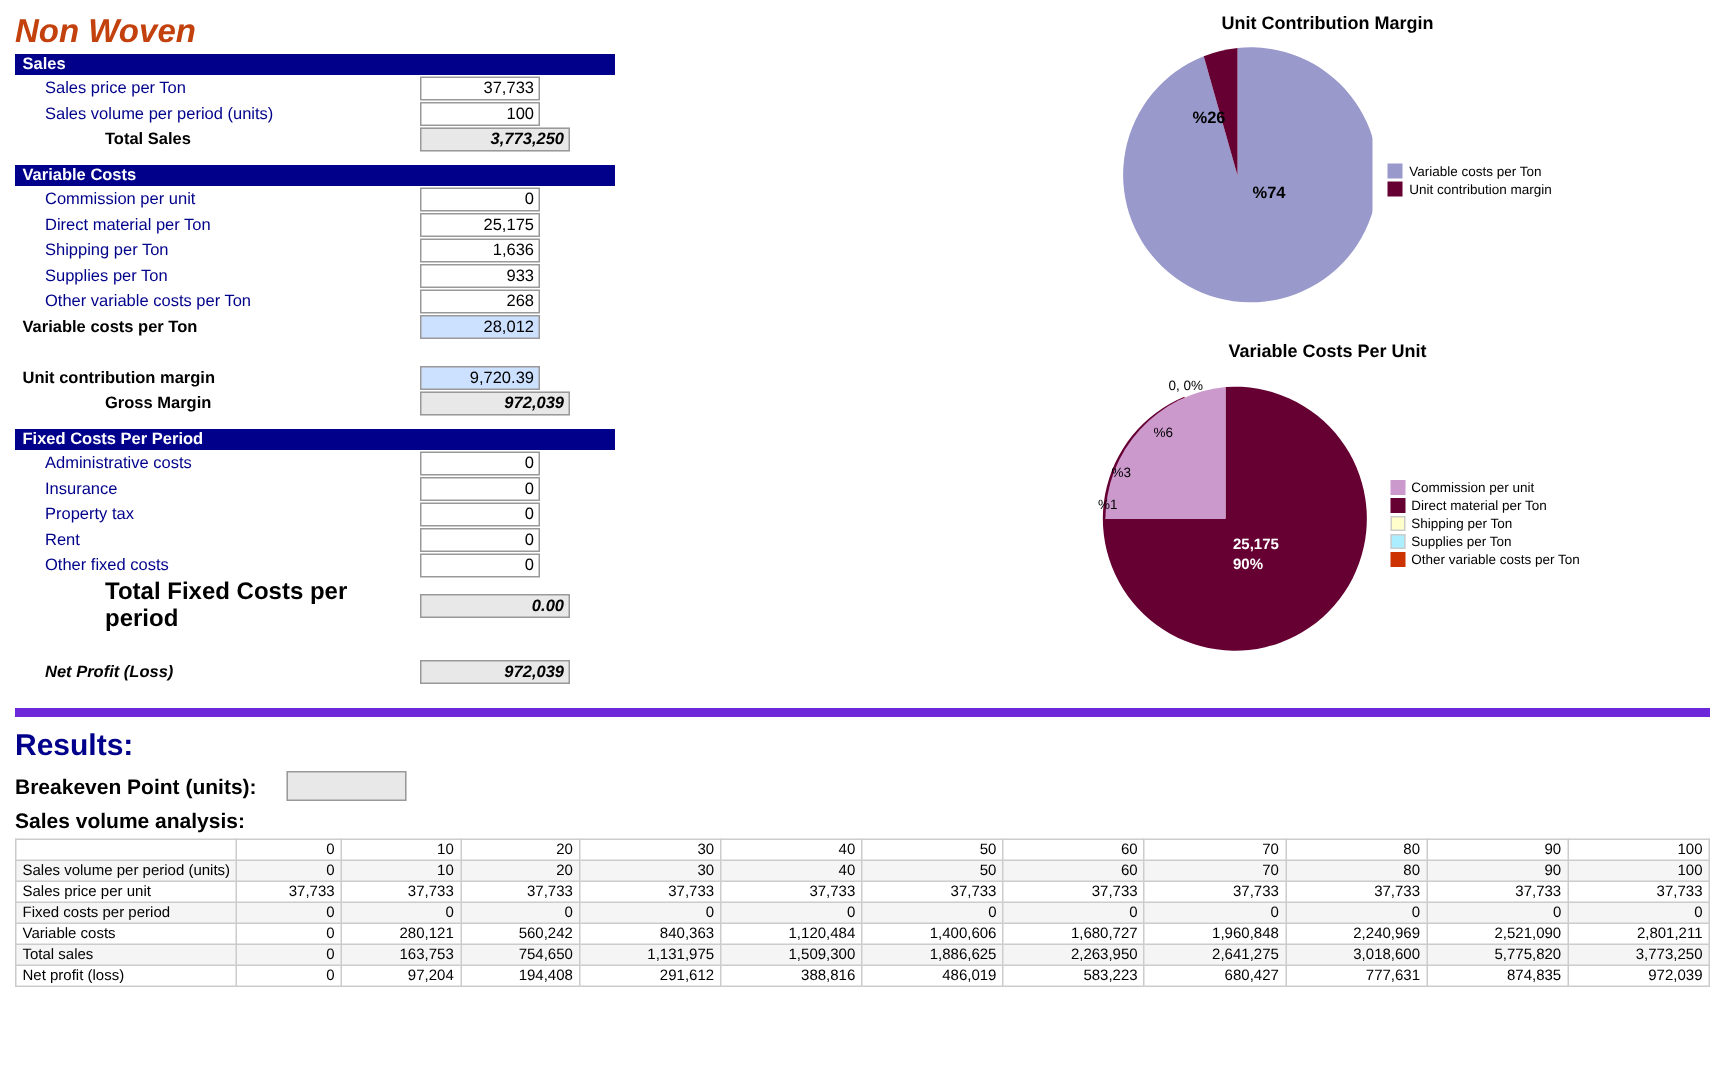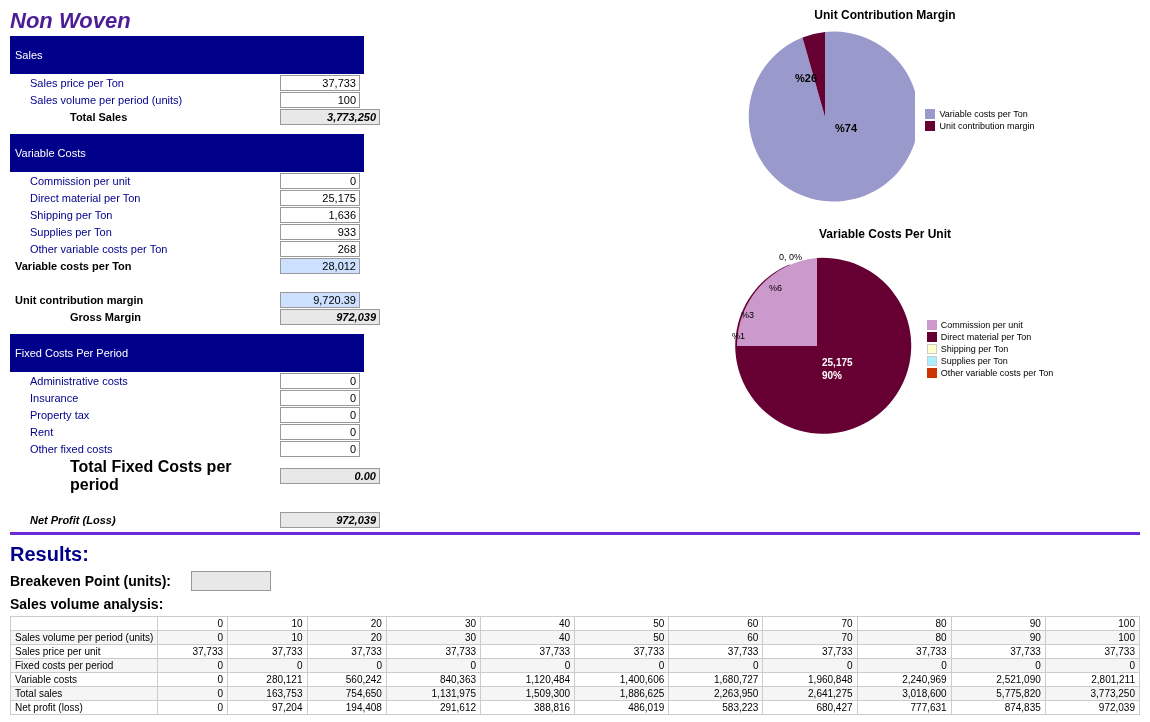--- a/index.html
+++ b/index.html
@@ -4,30 +4,30 @@
   <style>
     * { margin: 0; padding: 0; box-sizing: border-box; }
     body { font-family: Arial, sans-serif; font-size: 11px; background: #fff; color: #000; width: 1150px; }
     
     .main-container { display: flex; flex-direction: column; padding: 8px 10px; }
     
     .top-section { display: flex; flex-direction: row; gap: 10px; }
     .left-panel { width: 610px; flex-shrink: 0; }
     .right-panel { flex: 1; display: flex; flex-direction: column; align-items: center; }
     
-    h1.title { color: #4c1d95; font-size: 22px; font-weight: bold; font-style: italic; margin-bottom: 2px; }
+    h1.title { color: #c2410c; font-size: 22px; font-weight: bold; font-style: italic; margin-bottom: 2px; }
     .amounts-label { font-size: 9px; color: #00f; margin-bottom: 4px; }
     
     .section-header {
       background: #00008b;
       color: #fff;
-      font-weight: normal;
+      font-weight: bold;
       font-size: 11px;
-      padding: 13px 5px;
-      width: 354px;
+      padding: 1px 5px;
+      width: 400px;
     }
     
     .input-row {
       display: flex;
       align-items: center;
       margin: 1px 0;
     }
     .input-label {
       width: 270px;
       padding-left: 20px;
@@ -70,21 +70,21 @@
     .spacer { height: 8px; }
     
     
     .chart-title { font-weight: bold; font-size: 12px; margin-bottom: 5px; text-align: center; }
     
     .legend { font-size: 9px; margin-top: 5px; }
     .legend-item { display: flex; align-items: center; gap: 4px; margin: 2px 0; }
     .legend-color { width: 10px; height: 10px; flex-shrink: 0; }
     
     
-    .results-section { margin-top: 3px; border-top: 3px solid #6d28d9; padding-top: 8px; }
+    .results-section { margin-top: 15px; border-top: 6px solid #6d28d9; padding-top: 8px; }
     .results-title { color: #00008b; font-size: 20px; font-weight: bold; margin-bottom: 5px; }
     .breakeven-row { display: flex; align-items: center; gap: 20px; margin-bottom: 5px; }
     .breakeven-label { font-weight: bold; font-size: 14px; }
     .breakeven-box { width: 80px; height: 20px; border: 1px solid #999; background: #e8e8e8; }
     .sales-analysis-title { font-weight: bold; font-size: 14px; margin-bottom: 4px; }
     
     table.analysis-table {
       border-collapse: collapse;
       font-size: 10px;
       width: 100%;

